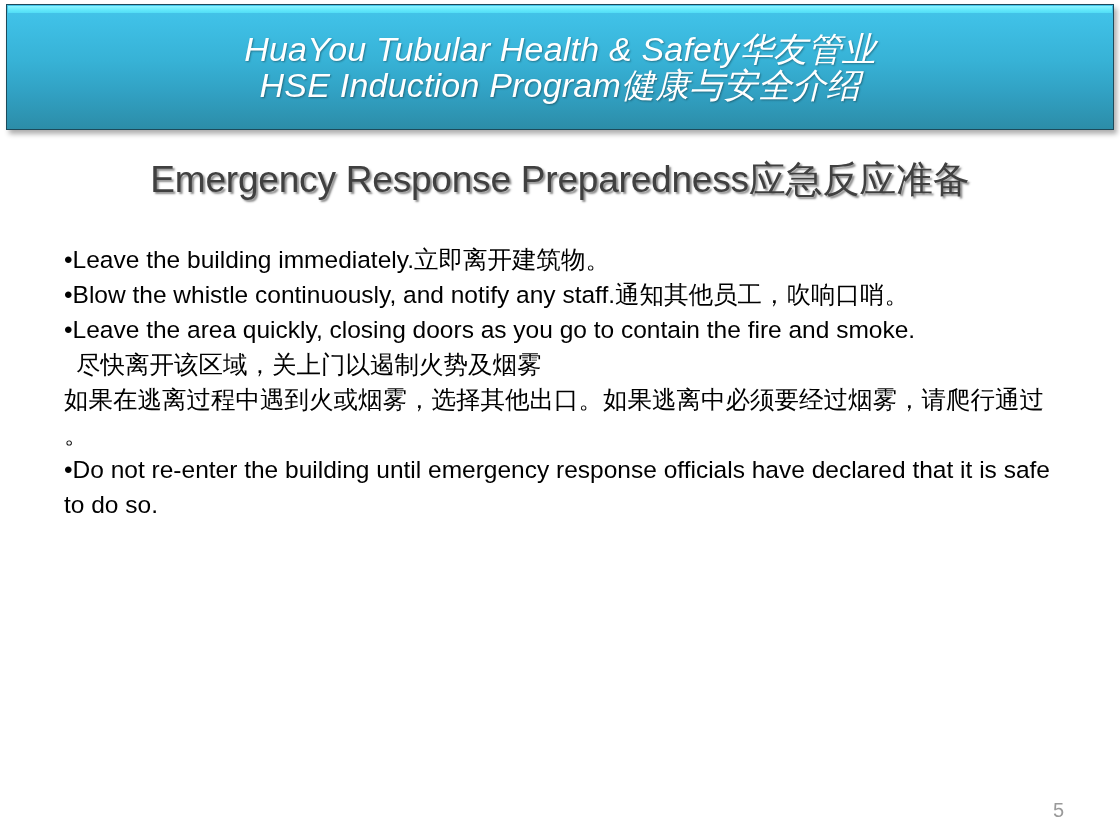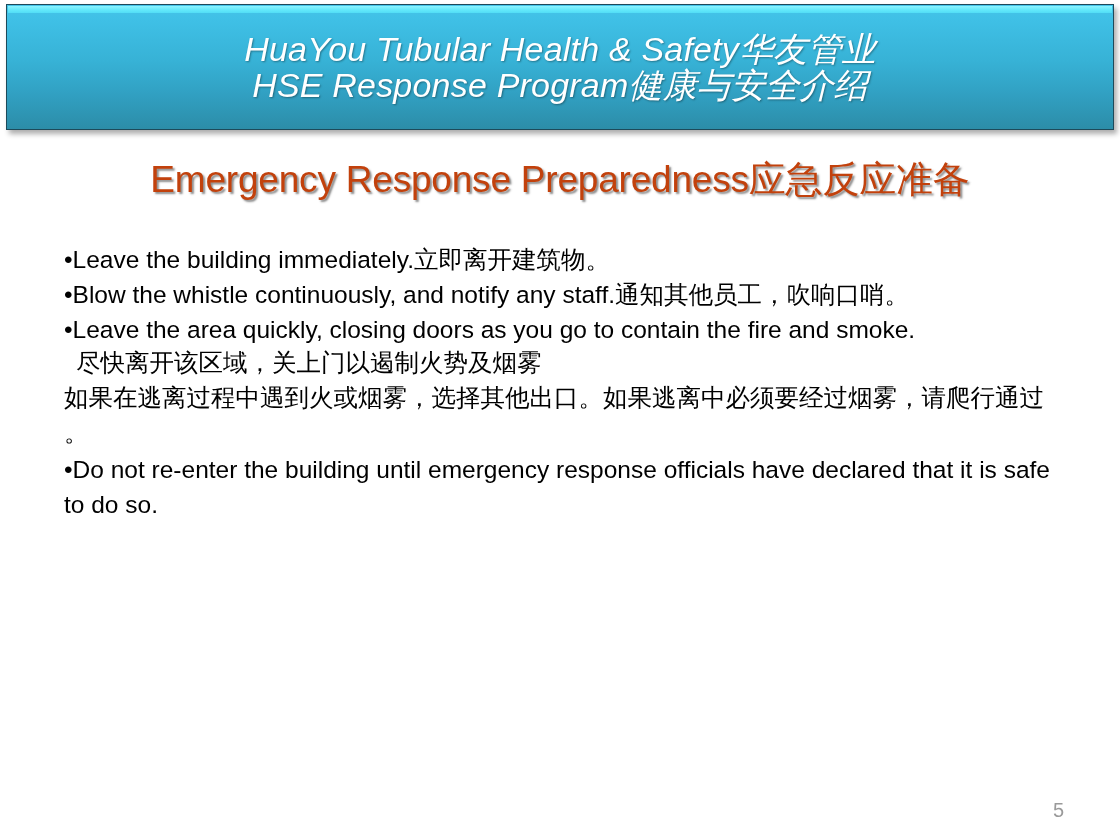--- a/index.html
+++ b/index.html
@@ -73,21 +73,21 @@
 
   
   .slide-title {
     position: absolute;
     left: 0;
     top: 155px;
     width: 1120px;
     text-align: center;
     font-size: 37px;
     font-weight: normal;
-    color: #c2410c;
+    color: #404040;
     letter-spacing: -0.2px;
     text-shadow: 2px 2px 2px rgba(120,120,120,0.85);
     white-space: nowrap;
   }
 
   
   .body-block {
     position: absolute;
     left: 64px;
     top: 231px;
@@ -105,42 +105,42 @@
   .bullet-para {
     margin-top: 11px;
   }
   .tight {
     margin-top: 0;
   }
   .indent-sub {
     padding-left: 12px;
   }
   .cn {
-    font-family: Liberation Mono, monospace;
+    font-family: Liberation Serif, serif;
   }
 
   
   .page-number {
     position: absolute;
     right: 56px;
     bottom: 18px;
     font-size: 20px;
     color: #9a9a9a;
   }
 </style>
 </head>
 <body>
 
 <div class="slide">
 
   <div class="banner-wrap">
     <div class="banner">
       <div class="banner-gloss"></div>
       <div class="banner-line">HuaYou Tubular Health &amp; Safety华友管业</div>
-      <div class="banner-line">HSE Response Program健康与安全介绍</div>
+      <div class="banner-line">HSE Induction Program健康与安全介绍</div>
     </div>
   </div>
 
   <div class="slide-title">Emergency Response Preparedness应急反应准备</div>
 
   <div class="body-block">
     <p class="para bullet-para">•Leave the building immediately.立即离开建筑物。</p>
     <p class="para bullet-para">•Blow the whistle continuously, and notify any staff.通知其他员工，吹响口哨。</p>
     <p class="para bullet-para">•Leave the area quickly, closing doors as you go to contain the fire and smoke.</p>
     <p class="para tight indent-sub cn">尽快离开该区域，关上门以遏制火势及烟雾</p>

